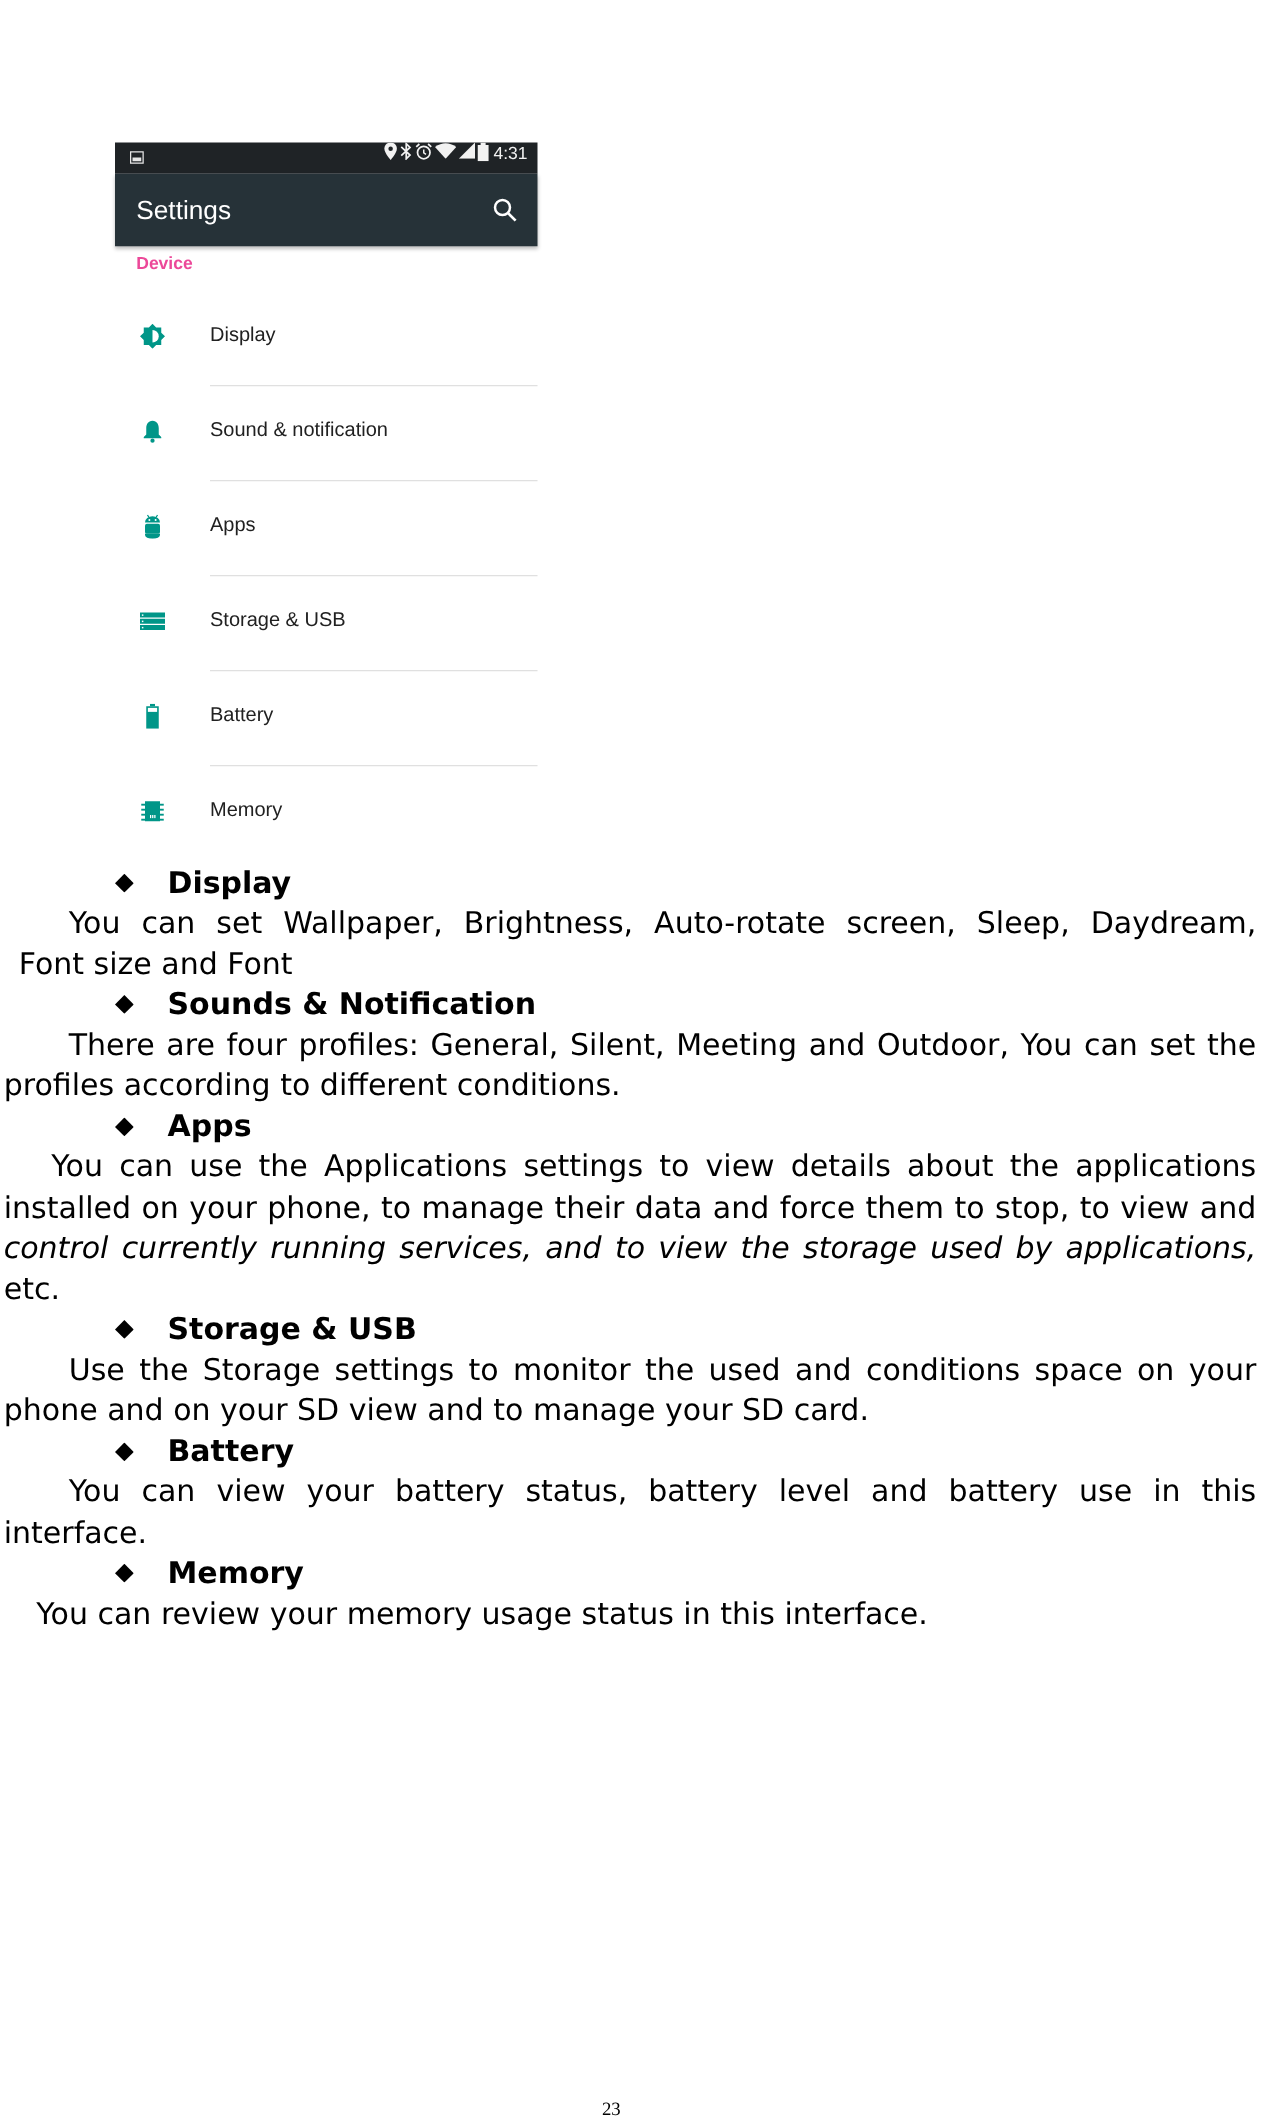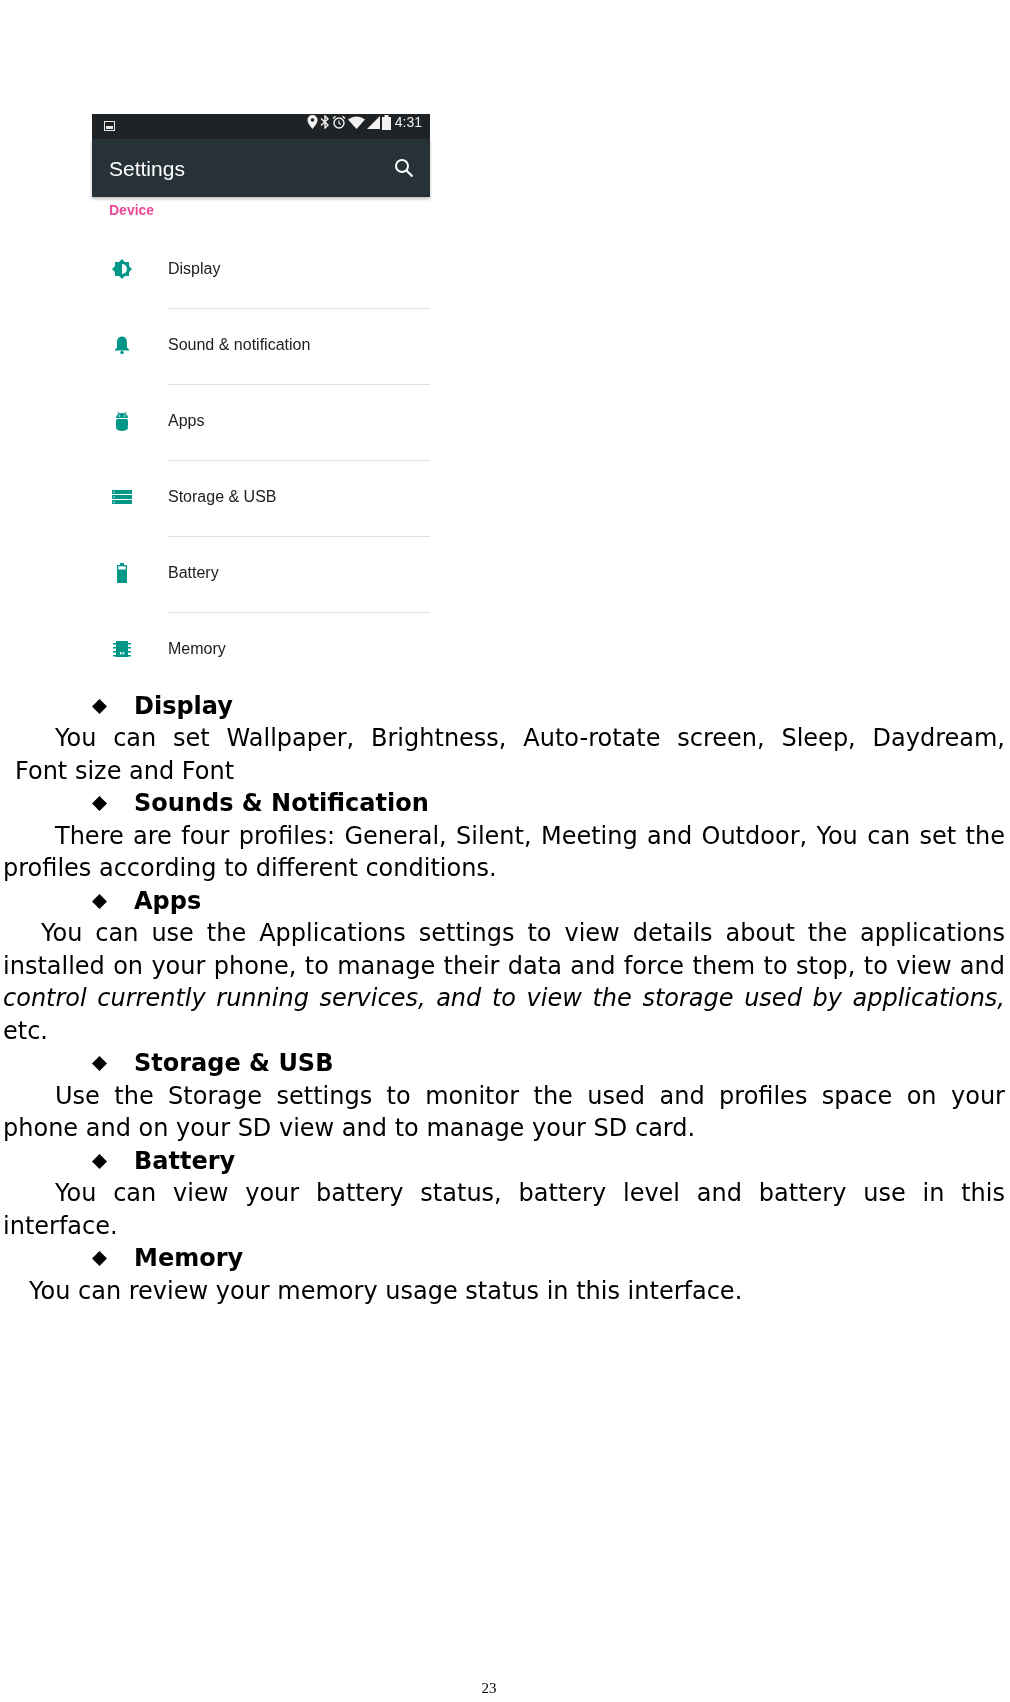--- a/index.html
+++ b/index.html
@@ -4,21 +4,21 @@
 <style>
   html, body { margin:0; padding:0; background:#ffffff; }
   body { width:1010px; height:1702px; position:relative; overflow:hidden;
          font-family:"DejaVu Sans", sans-serif; color:#000; }
 
   
   .phone { position:absolute; left:92px; top:114px; width:338px; height:560px; background:#ffffff; }
   .statusbar { position:absolute; left:0; top:0; width:338px; height:25px; background:#1f2326; }
   .sb-img { position:absolute; left:12px; top:7px; width:11px; height:10px; border:1.5px solid #e6e6e6; box-sizing:border-box; }
   .sb-img::after { content:""; position:absolute; left:1px; right:1px; bottom:1px; height:3px; background:#e6e6e6; }
-  .sb-icons { position:absolute; right:8px; top:0; height:16px; display:flex; align-items:center; gap:2px; }
+  .sb-icons { position:absolute; right:8px; top:0; height:16px; display:flex; gap:2px; }
   .sb-icons svg { display:block; }
   .sb-time { font-family:"Liberation Sans", sans-serif; color:#f2f2f2; font-size:14px; margin-left:2px; }
 
   .appbar { position:absolute; left:0; top:25px; width:338px; height:58px; background:#263238;
             box-shadow:0 2px 3px rgba(0,0,0,0.25);text-decoration:underline; }
   .appbar-title { position:absolute; left:17px; top:18px; font-family:"Liberation Sans", sans-serif;
                   font-size:21px; color:#ffffff; }
   .appbar-search { position:absolute; right:16px; top:19px; }
 
   .section-label { position:absolute; left:17px; top:88px; font-family:"Liberation Sans", sans-serif;
@@ -186,21 +186,21 @@
   <div class="line just" style="top:260px;">installed on your phone, to manage their data and force them to stop, to view and</div>
   <div class="line just" style="top:292px;font-style:italic;">control currently running services, and to view the storage used by applications,</div>
   <div class="line" style="top:325px;">etc.</div>
 
   <div class="line heading" style="top:357px;">
     <svg class="diamond" viewBox="0 0 16 16">
         <path d="M8 0 L16 8 L8 16 L0 8 Z" fill="#000"></path>
       </svg>
     <span class="heading-text">Storage &amp; USB</span>
   </div>
-  <div class="line just" style="top:390px; left:52px; width:950px;">Use the Storage settings to monitor the used and profiles space on your</div>
+  <div class="line just" style="top:390px; left:52px; width:950px;">Use the Storage settings to monitor the used and conditions space on your</div>
   <div class="line" style="top:422px;">phone and on your SD view and to manage your SD card.</div>
 
   <div class="line heading" style="top:455px;">
     <svg class="diamond" viewBox="0 0 16 16">
         <path d="M8 0 L16 8 L8 16 L0 8 Z" fill="#000"></path>
       </svg>
     <span class="heading-text">Battery</span>
   </div>
   <div class="line just" style="top:487px; left:52px; width:950px;">You can view your battery status, battery level and battery use in this</div>
   <div class="line" style="top:520px;">interface.</div>

